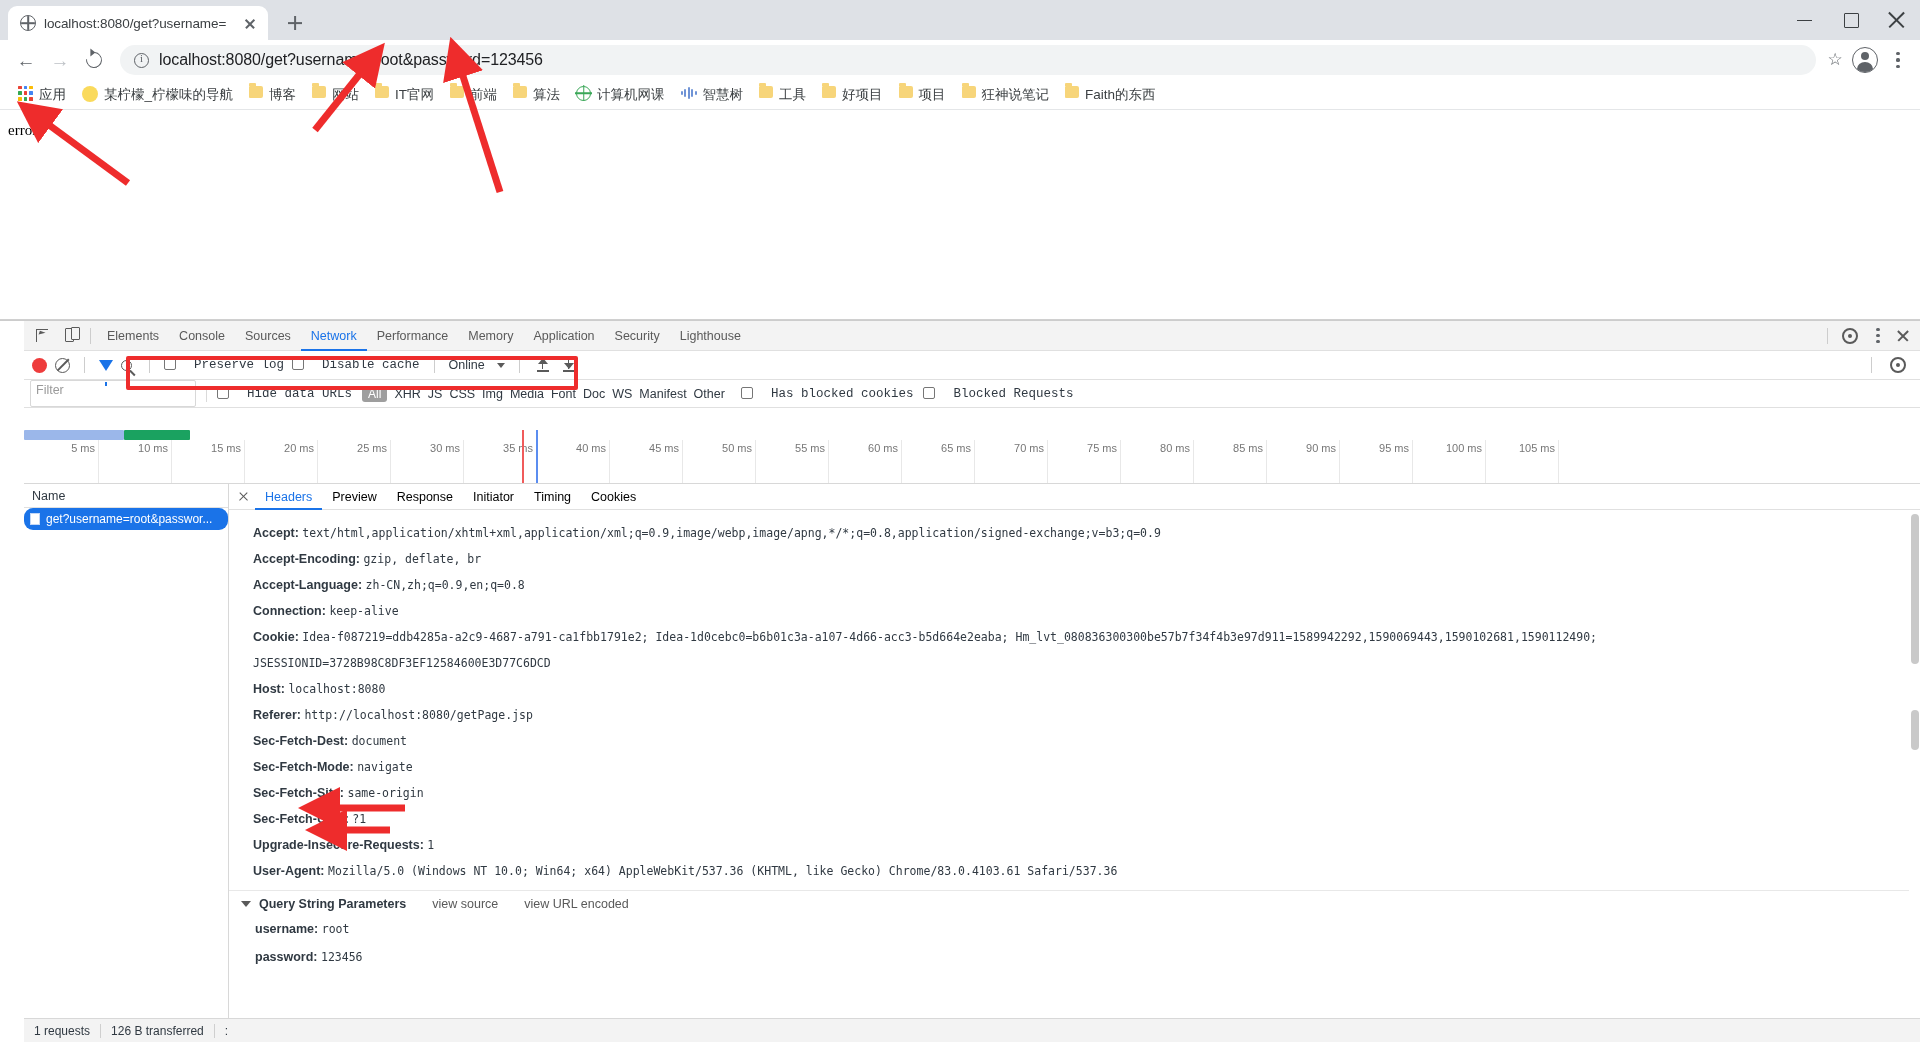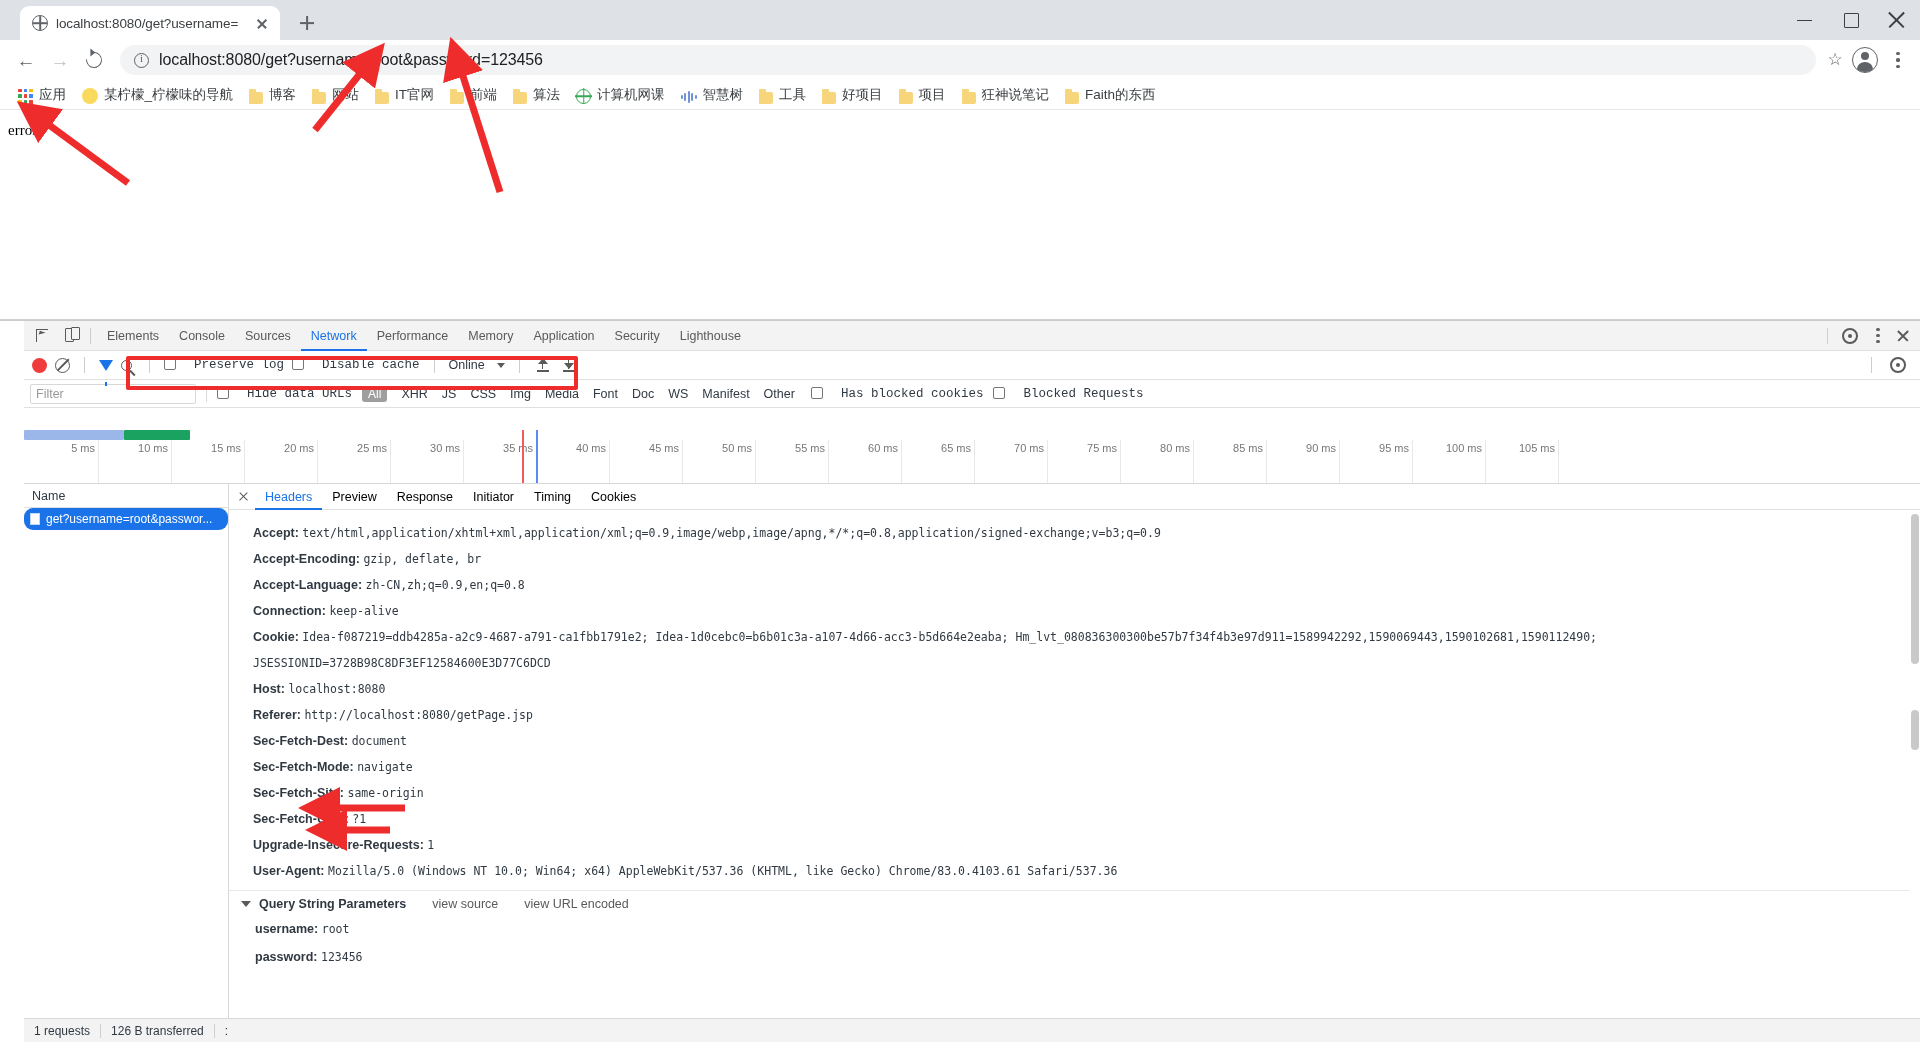--- a/index.html
+++ b/index.html
@@ -14,21 +14,21 @@
   
   .browser { width: 1920px; height: 1042px; position: relative; }
 
   
   .tabstrip {
     height: 40px;
     background: #dee1e6;
     display: flex;
     align-items: flex-end;
     position: relative;
-    padding-left: 20px;
+    padding-left: 8px;
   }
   .tab {
     height: 34px;
     min-width: 260px;
     max-width: 260px;
     background: #ffffff;
     border-radius: 9px 9px 0 0;
     display: flex;
     align-items: center;
     padding: 0 8px 0 12px;
@@ -195,21 +195,21 @@
     height: 30px;
     background: #ffffff;
     display: flex;
     align-items: center;
     padding: 0 10px;
     gap: 0px;
     border-bottom: 1px solid #e4e6e8;
     overflow: hidden;
   }
   .bm {
-    display: flex; align-items: flex-end; gap: 6px;
+    display: flex; align-items: flex-start; gap: 6px;
     padding: 2px 8px;
     font-size: 13.5px;
     color: #3c4043;
     white-space: nowrap;
     border-radius: 4px;
   }
   .bm-folder {
     width: 14px; height: 12px; flex: 0 0 14px;
     background: #f7d57a; border-radius: 1px 2px 2px 1px;
     position: relative;
@@ -364,26 +364,26 @@
   .updl.dn .head{position:absolute;left:4px;top:7px;width:0;height:0;border-left:5px solid transparent;border-right:5px solid transparent;border-top:6px solid #5a5a5a;}
   .net-right{ margin-left:auto; display:flex; align-items:center; gap:6px; }
 
   
   .filter-row {
     height: 28px; display:flex; align-items:center;
     border-bottom: 1px solid #e0e0e0; background:#fff;
     padding-left: 6px; gap: 10px;
   }
   .filter-box {
-    width: 166px; height:20px; border:1px solid #d8d8d8; border-radius:2px;
+    width: 166px; height:27px; border:1px solid #d8d8d8; border-radius:2px;
     font-size:12.5px; color:#9a9a9a; padding:0 5px; line-height:19px;
     background:#fff;
   }
   .vline { width:1px; height:16px; background:#dadada; }
-  .types { display:flex; align-items:center; gap:14px; font-size:12.5px; color:#303942;}
+  .types { display:flex; align-items:center; gap:7px; font-size:12.5px; color:#303942;}
   .type-all {
     background:#9e9e9e; color:#fff; border-radius:3px; padding:1px 6px; font-size:12px;
   }
 
   
   .overview {
     height: 76px; position: relative; border-bottom: 1px solid #d8d8d8;
     background: #fff; overflow:hidden;
   }
   .ruler { position:absolute; left:1px; right:0; top:0; height:20px;margin-top:32px; }

